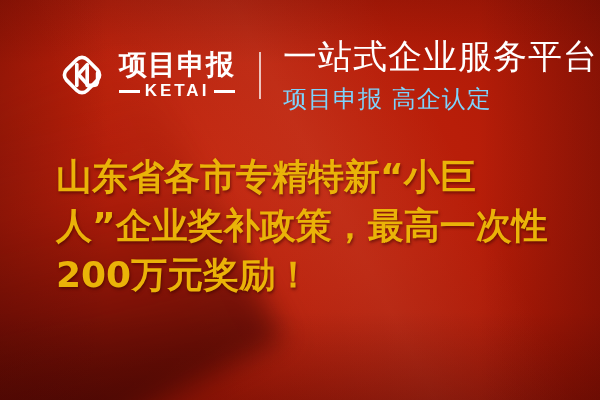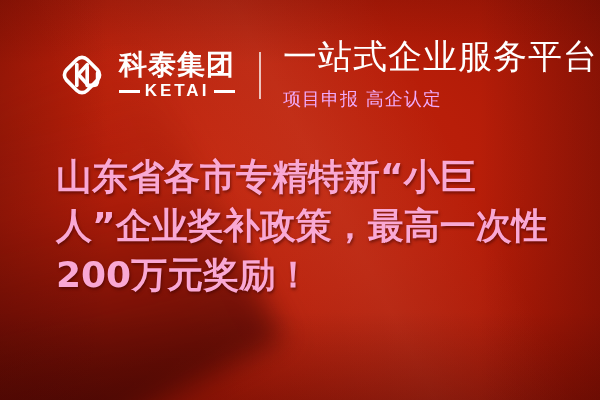--- a/index.html
+++ b/index.html
@@ -153,39 +153,39 @@
   .tagline-main {
     font-family: "DejaVu Sans", "Liberation Sans", sans-serif;
     font-size: 34px;
     line-height: 32px;
     color: #ffffff;
     letter-spacing: 1px;
     white-space: nowrap;
   }
   .tagline-sub {
     font-family: "DejaVu Serif", "Liberation Serif", serif;
-    font-size: 18px;
+    font-size: 24px;
     line-height: 24px;
-    color: #f0abfc;
+    color: #7dd3fc;
     letter-spacing: 1px;
     white-space: nowrap;
     margin-top: 15px;
   }
 
   
   .headline {
     position: absolute;
     left: 56px;
     top: 152px;
     width: 500px;
     font-family: "DejaVu Sans", "Liberation Sans", sans-serif;
     font-size: 36px;
     line-height: 49px;
     font-weight: bold;
-    color: #f9a8d4;
+    color: #eab308;
     letter-spacing: 0px;
     text-shadow: 1px 2px 3px rgba(60,4,2,0.55);
     word-break: break-all;
   }
 </style>
 </head>
 <body>
 
 <div class="banner">
 
@@ -201,21 +201,21 @@
 
         <rect x="22" y="22" width="56" height="56" rx="14" ry="14" transform="rotate(45 50 50)" fill="none" stroke="#ffffff" stroke-width="7"></rect>
 
         <path d="M40 30 L40 70" fill="none" stroke="#ffffff" stroke-width="7" stroke-linecap="round"></path>
         <path d="M40 52 L60 30" fill="none" stroke="#ffffff" stroke-width="7" stroke-linecap="round"></path>
         <path d="M44 50 L64 72" fill="none" stroke="#ffffff" stroke-width="7" stroke-linecap="round"></path>
         <path d="M60 34 L60 70 L72 70 Q80 70 80 60 L80 46" fill="none" stroke="#ffffff" stroke-width="7" stroke-linecap="round" stroke-linejoin="round"></path>
       </svg>
 
       <div class="brand-text">
-        <div class="brand-cn">科泰集团</div>
+        <div class="brand-cn">项目申报</div>
         <div class="brand-en-row">
           <span class="brand-en-rule"></span>
           <span class="brand-en">KETAI</span>
           <span class="brand-en-rule"></span>
         </div>
       </div>
     </div>
 
     <div class="divider"></div>
 

